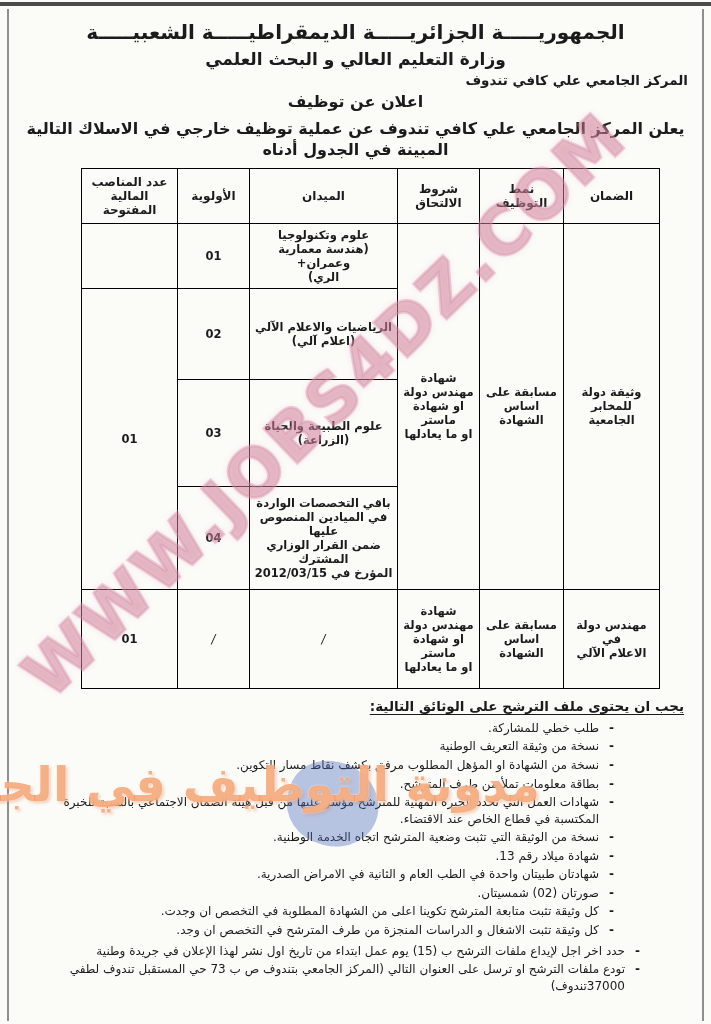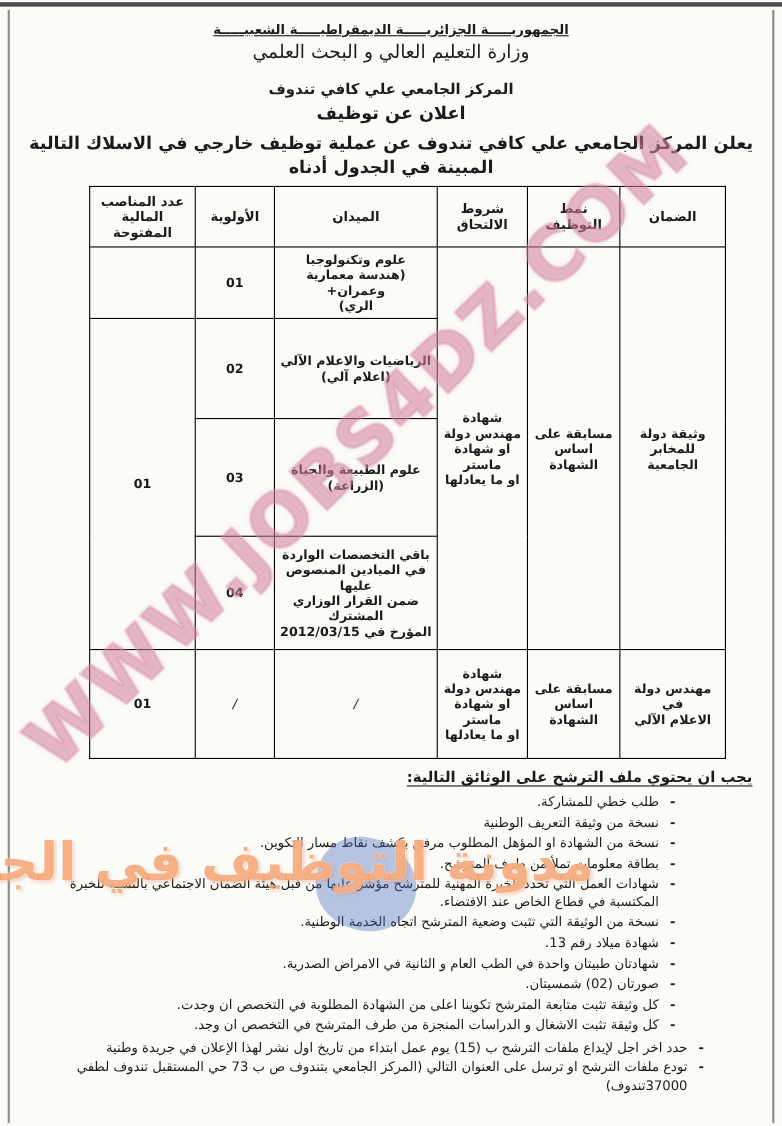--- a/index.html
+++ b/index.html
@@ -11,23 +11,23 @@
   .topbar{position:absolute;top:2px;left:0;right:0;height:4px;background:#4b4b4b;}
   .content{
     position:absolute;top:9px;bottom:3px;left:7px;right:7px;
     border-left:2px solid #8f8f8f;border-right:2px solid #8f8f8f;
     box-sizing:border-box;direction:rtl;
     display:flex;flex-direction:column;
     padding:6px 14px 0 14px;
   }
   
   .hdr{text-align:center;line-height:1.35;}
-  .hdr .l1{font-size:12px;font-weight:bold;margin-top:4px;text-decoration:underline;}
-  .hdr .l2{font-size:17px;font-weight:normal;margin-top:2px;}
-  .hdr .l3{font-size:13.5px;font-weight:bold;margin-top:12px;}
+  .hdr .l1{font-size:20px;font-weight:bold;margin-top:4px;}
+  .hdr .l2{font-size:17px;font-weight:bold;margin-top:2px;}
+  .hdr .l3{font-size:13.5px;font-weight:bold;margin-top:0;text-align:right;}
   .hdr .l4{font-size:16px;font-weight:bold;margin-top:2px;}
   .hdr .intro{font-size:16px;font-weight:600;margin-top:5px;}
   
   table.jobs{
     border-collapse:collapse;margin:7px 28px 0 auto;
     table-layout:fixed;width:578px;font-size:11.5px;font-weight:bold;
   }
   table.jobs td,table.jobs th{
     border:1px solid #000000;padding:3px 4px;text-align:center;
     vertical-align:middle;overflow:hidden;

